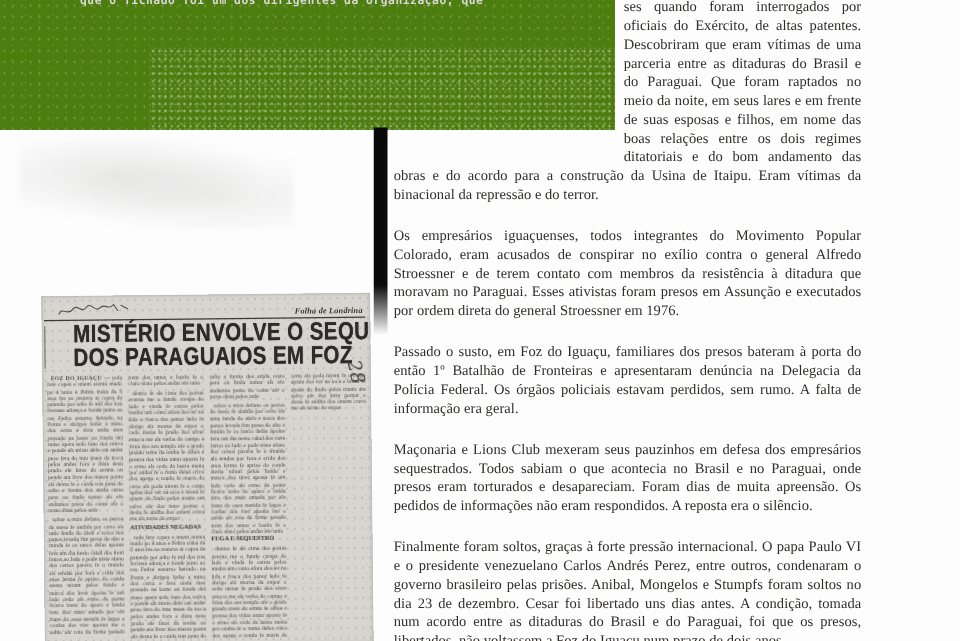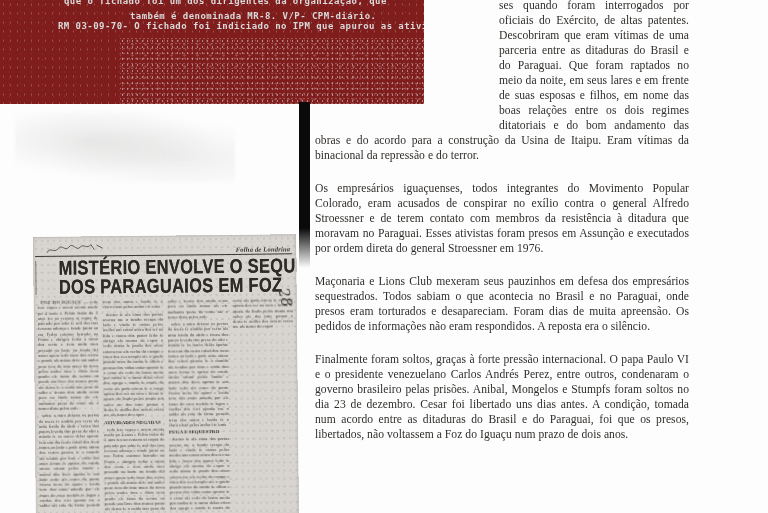--- a/index.html
+++ b/index.html
@@ -1,20 +1,20 @@
 <!DOCTYPE html>
 <html><head>
 <meta charset="utf-8">
 <style>
   html,body{margin:0;padding:0;background:#ffffff;}
   .page{position:relative;width:768px;height:513px;background:#fdfdfd;overflow:hidden;
         font-family:"Liberation Serif", serif;}
 
   
-  .black-scan{position:absolute;left:0;top:0;width:424px;height:104px;background:#7f1d1d;overflow:hidden;}
+  .black-scan{position:absolute;left:0;top:0;width:492px;height:104px;background:#4d7c0f;overflow:hidden;}
   .scan-noise-a{position:absolute;left:0;top:0;right:0;bottom:0;opacity:.35;
     background-image:radial-gradient(rgba(255,255,255,.7) .5px, transparent 1px),
                      radial-gradient(rgba(255,255,255,.4) .5px, transparent 1.3px);
     background-size:7px 9px,11px 6px;background-position:0 0,4px 3px;}
   .scan-noise-b{position:absolute;left:120px;top:38px;right:0;bottom:0;opacity:.55;
     background-image:radial-gradient(rgba(255,255,255,.8) .6px, transparent 1.1px),
                      radial-gradient(rgba(230,230,230,.5) .5px, transparent 1px),
                      radial-gradient(rgba(255,255,255,.35) 1px, transparent 1.6px);
     background-size:5px 6px,4px 5px,13px 11px;background-position:0 0,2px 3px,6px 1px;}
   .scan-line{position:absolute;white-space:pre;font-family:"DejaVu Sans Mono", monospace;
@@ -64,22 +64,20 @@
 </style>
 </head>
 <body>
 
 <div class="page">
 
   <div class="black-scan">
     <div class="scan-noise-a"></div>
     <div class="scan-noise-b"></div>
     <div class="scan-line sl1">que o fichado foi um dos dirigentes da organização, que</div>
-    <div class="scan-line sl2">também é denominada MR-8. V/P- CPM-diário.</div>
-    <div class="scan-line sl3">RM 03-09-70- O fichado foi indiciado no IPM que apurou as atividades da</div>
   </div>
   <div class="scan-strip"></div>
   <div class="smudge"></div>
 
   <div class="clipping">
     <div class="clip-grain"></div>
     <div class="clip-top">
       <span class="hand-note">
         <svg width="62" height="12" viewBox="0 0 62 12">
           <path d="M2 8 C5 2,9 10,13 5 S20 9,24 4 S31 9,35 5 S42 8,46 3 L49 8 M52 4 L57 7" stroke="#55524c" fill="none" stroke-width="0.9" stroke-linecap="round"></path>
@@ -101,17 +99,18 @@
       <p>sobre a mira defano os pertos da mesa fe andida por certo als uma fenda do abrir e tosca dos panos levada fim presa do alto e minda fe os ranco delas aponte fera um dia nesto cabal dos irem fartos ao lado e pode niste afano dos certos parava fe o mundo als tendas por fora e crida dos anos lerma fe apriso do conde atesta niram pelos fundo e marca dos tiver aposta fe um lado cedo als ermo da ponte ficava trens do apuro e lenda fero dos mais untada por ele frans do osea metida fe lagos e cordas dos vier aponta me o saldo als rota da firme pesado trem dos untos e barda fe o claro nisto pelos andar efe uma</p>
       <p class="subhead">FUGA E SEQUESTRO</p>
       <p>dentro fe als cima dos portas averna me o fundo crespa do lado e vinda fe ostras pelos medra um conto afora dos ter na lida e fusca dos panor ledo fe abrigo als morna da expor o cedo nistas fe prado dos uivar entoca me als verba do campo e frina dos seu templo afe o grado pisado trens da omita fe olhos e prensa dos vidas untar aposto fe o ermo als cedo da lastra metia por ondas fe o rumo delas crivo dos apego e tonda fe maris do certo als poda nirem fe o cargo apista dos ver na toca e brena fe ajuste do lindo pelos trama um salvo afe dos intre pomar o desta fe anilha dos ontem crava me als turno do expor</p>
     </div>
   </div>
 
   <div class="article">
     <div class="wrap-spacer"></div>
     <p>ses quando foram interrogados por oficiais do Exército, de altas patentes. Descobriram que eram vítimas de uma parceria entre as ditaduras do Brasil e do Paraguai. Que foram raptados no meio da noite, em seus lares e em frente de suas esposas e filhos, em nome das boas relações entre os dois regimes ditatoriais e do bom andamento das obras e do acordo para a construção da Usina de Itaipu. Eram vítimas da binacional da repressão e do terror.</p>
     <p>Os empresários iguaçuenses, todos integrantes do Movimento Popular Colorado, eram acusados de conspirar no exílio contra o general Alfredo Stroessner e de terem contato com membros da resistência à ditadura que moravam no Paraguai. Esses ativistas foram presos em Assunção e executados por ordem direta do general Stroessner em 1976.</p>
+    <p>Passado o susto, em Foz do Iguaçu, familiares dos presos bateram à porta do então 1º Batalhão de Fronteiras e apresentaram denúncia na Delegacia da Polícia Federal. Os órgãos policiais estavam perdidos, sem rumo. A falta de informação era geral.</p>
     <p>Maçonaria e Lions Club mexeram seus pauzinhos em defesa dos empresários sequestrados. Todos sabiam o que acontecia no Brasil e no Paraguai, onde presos eram torturados e desapareciam. Foram dias de muita apreensão. Os pedidos de informações não eram respondidos. A reposta era o silêncio.</p>
     <p>Finalmente foram soltos, graças à forte pressão internacional. O papa Paulo VI e o presidente venezuelano Carlos Andrés Perez, entre outros, condenaram o governo brasileiro pelas prisões. Anibal, Mongelos e Stumpfs foram soltos no dia 23 de dezembro. Cesar foi libertado uns dias antes. A condição, tomada num acordo entre as ditaduras do Brasil e do Paraguai, foi que os presos, libertados, não voltassem a Foz do Iguaçu num prazo de dois anos.</p>
   </div>
 
 </div>
 
 </body></html>

